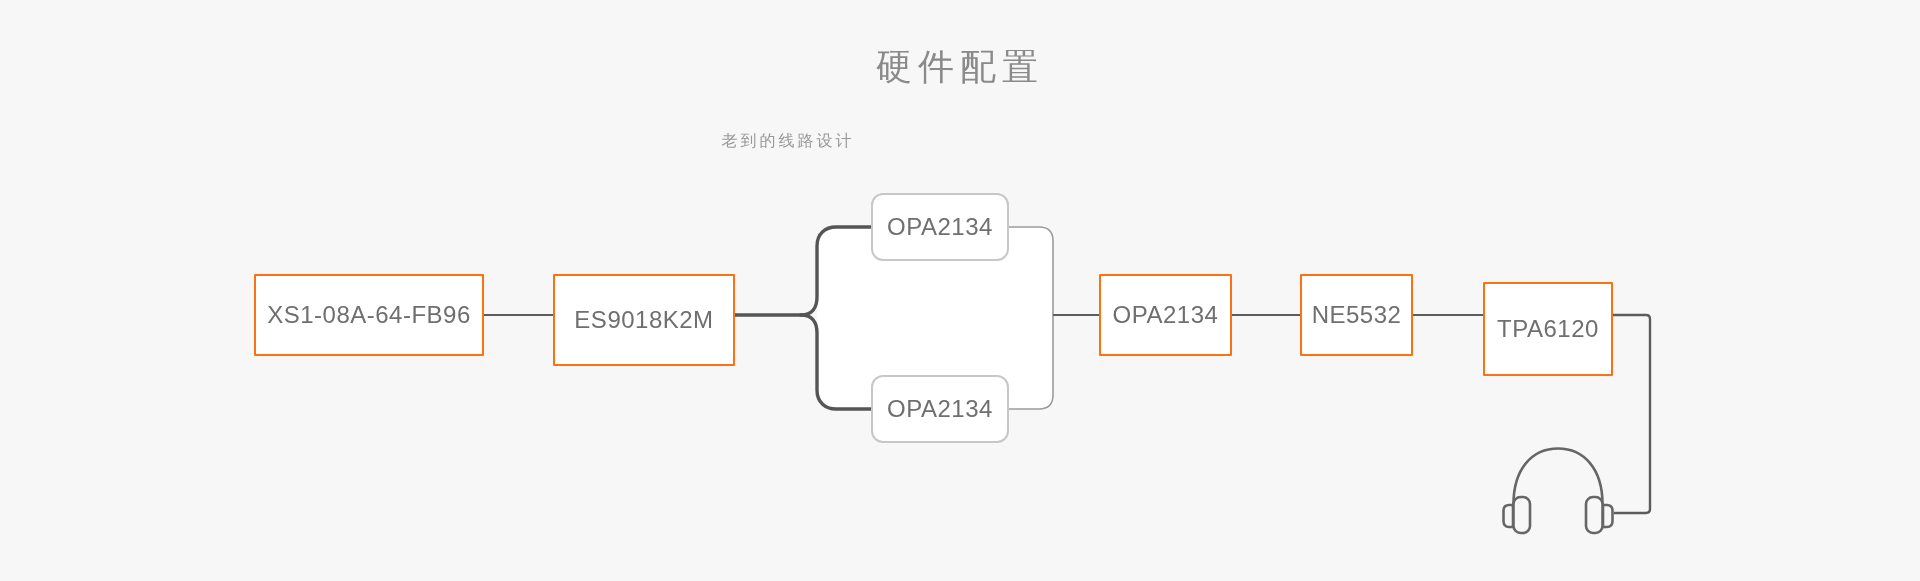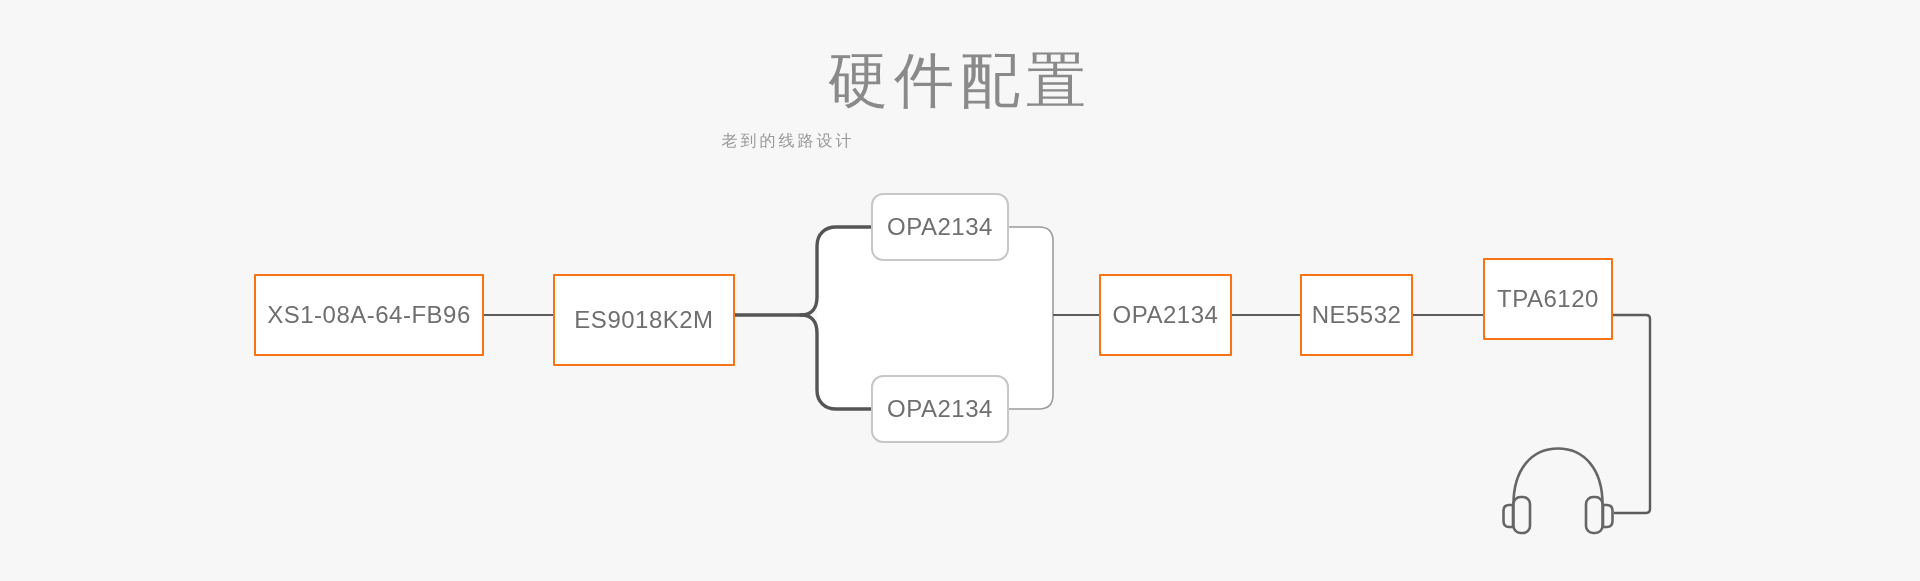--- a/index.html
+++ b/index.html
@@ -6,21 +6,21 @@
   html,body { width:1920px; height:581px; }
   body {
     position:relative;
     background:#f7f7f7;
     font-family:"Liberation Sans", sans-serif;
     overflow:hidden;
   }
   .header { position:absolute; left:0; top:0; width:1920px; text-align:center; }
   .title {
     position:absolute; left:0; top:46px; width:1920px;
-    font-size:60px; font-weight:300; color:#8a8a8a;
+    font-size:36px; font-weight:300; color:#8a8a8a;
     letter-spacing:6px; text-align:center; line-height:1.15;
   }
   .subtitle {
     position:absolute; left:0; top:131px; width:1576px;
     font-size:16px; font-weight:400; color:#999999;
     letter-spacing:3px; text-align:center;
   }
   .stage { position:absolute; left:0; top:0; width:1920px; height:581px; }
   svg.wires { position:absolute; left:0; top:0; z-index:1; }
   .node {
@@ -37,21 +37,21 @@
     border:2px solid #c7c7c7;
     border-radius:12px;
   }
   
   .n-usb  { left:254px;  top:274px; width:230px; height:82px; }
   .n-dac  { left:553px;  top:274px; width:182px; height:92px; }
   .n-op1  { left:871px;  top:193px; width:138px; height:68px; }
   .n-op2  { left:871px;  top:375px; width:138px; height:68px; }
   .n-op3  { left:1099px; top:274px; width:133px; height:82px; }
   .n-ne   { left:1300px; top:274px; width:113px; height:82px; }
-  .n-tpa  { left:1483px; top:258px; width:130px; height:82px; }
+  .n-tpa  { left:1483px; top:282px; width:130px; height:94px; }
 </style>
 </head>
 <body>
 
 <div class="header">
   <div class="title">硬件配置</div>
   <div class="subtitle">老到的线路设计</div>
 </div>
 
 <div class="stage">

